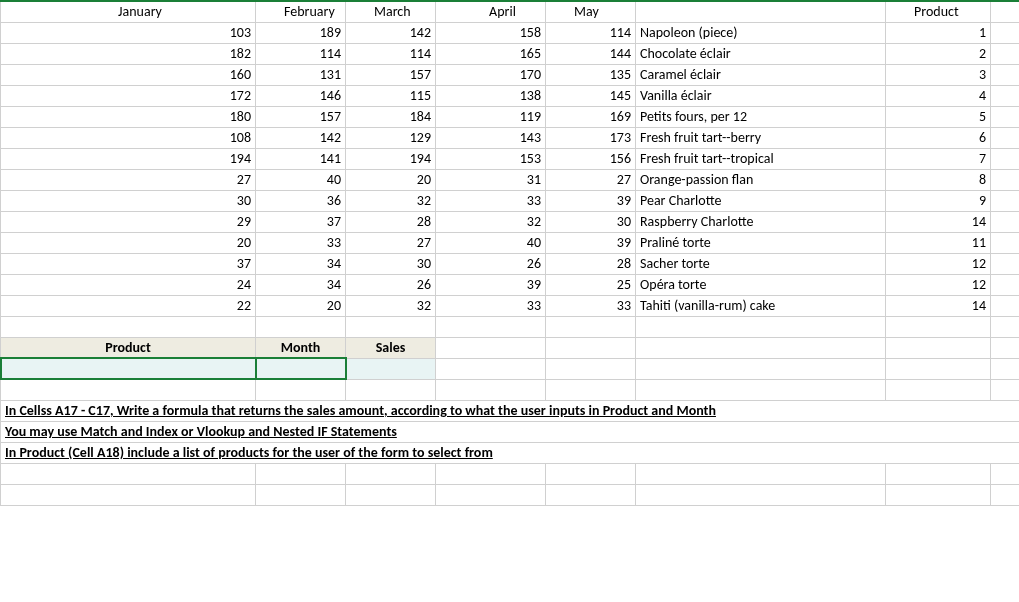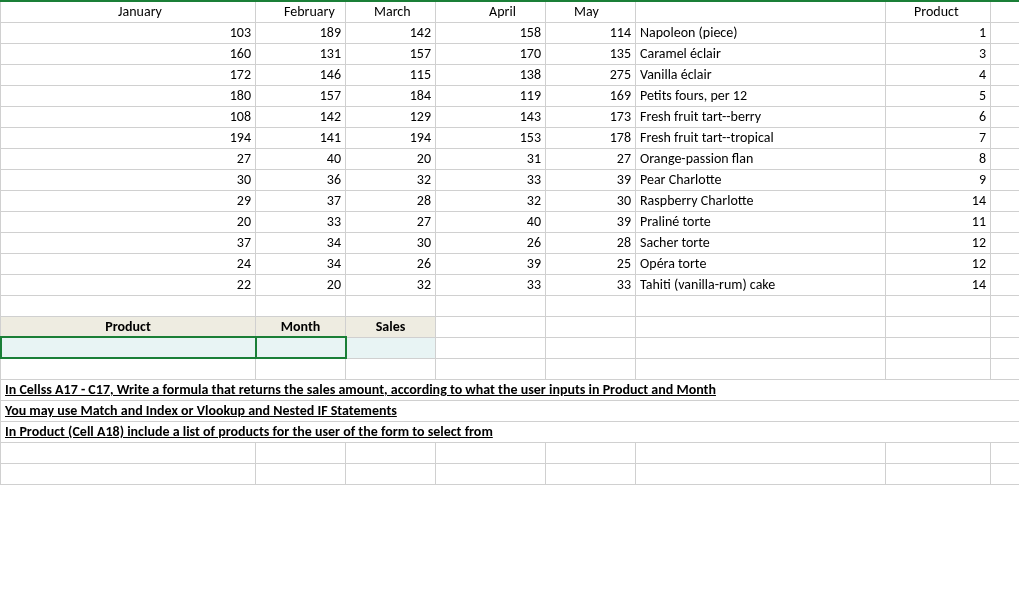--- a/index.html
+++ b/index.html
@@ -92,35 +92,45 @@
         <td class="num">103</td>
         <td class="num">189</td>
         <td class="num">142</td>
         <td class="num">158</td>
         <td class="num">114</td>
         <td class="txt">Napoleon (piece)</td>
         <td class="num">1</td>
         <td></td>
       </tr>
       <tr>
+        <td class="num">182</td>
+        <td class="num">114</td>
+        <td class="num">114</td>
+        <td class="num">165</td>
+        <td class="num">144</td>
+        <td class="txt">Chocolate éclair</td>
+        <td class="num">2</td>
+        <td></td>
+      </tr>
+      <tr>
         <td class="num">160</td>
         <td class="num">131</td>
         <td class="num">157</td>
         <td class="num">170</td>
         <td class="num">135</td>
         <td class="txt">Caramel éclair</td>
         <td class="num">3</td>
         <td></td>
       </tr>
       <tr>
         <td class="num">172</td>
         <td class="num">146</td>
         <td class="num">115</td>
         <td class="num">138</td>
-        <td class="num">275</td>
+        <td class="num">145</td>
         <td class="txt">Vanilla éclair</td>
         <td class="num">4</td>
         <td></td>
       </tr>
       <tr>
         <td class="num">180</td>
         <td class="num">157</td>
         <td class="num">184</td>
         <td class="num">119</td>
         <td class="num">169</td>
@@ -136,21 +146,21 @@
         <td class="num">173</td>
         <td class="txt">Fresh fruit tart--berry</td>
         <td class="num">6</td>
         <td></td>
       </tr>
       <tr>
         <td class="num">194</td>
         <td class="num">141</td>
         <td class="num">194</td>
         <td class="num">153</td>
-        <td class="num">178</td>
+        <td class="num">156</td>
         <td class="txt">Fresh fruit tart--tropical</td>
         <td class="num">7</td>
         <td></td>
       </tr>
       <tr>
         <td class="num">27</td>
         <td class="num">40</td>
         <td class="num">20</td>
         <td class="num">31</td>
         <td class="num">27</td>

